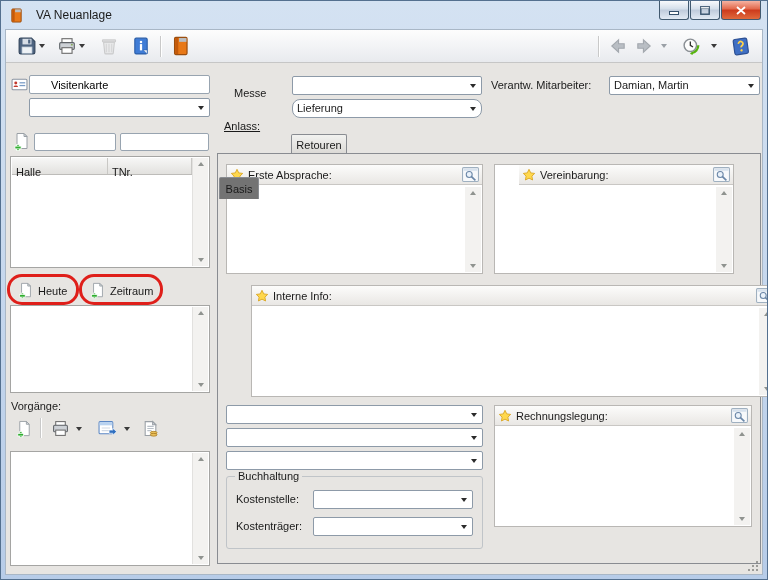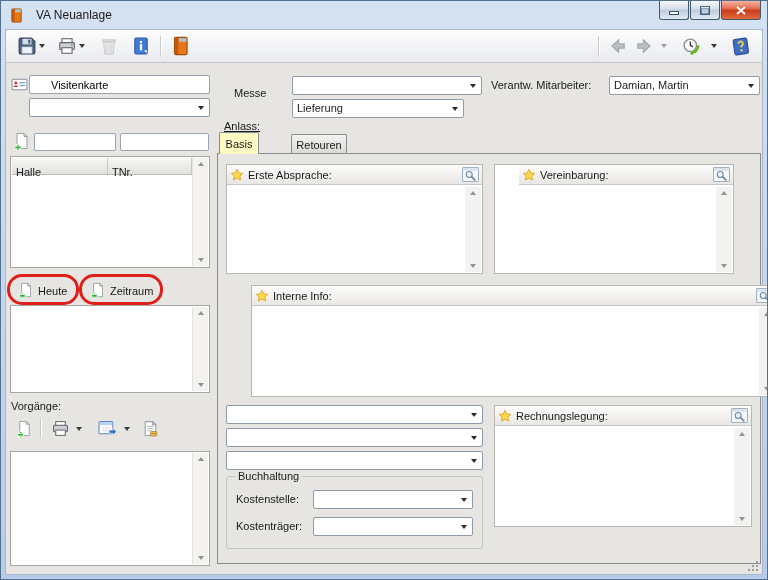--- a/index.html
+++ b/index.html
@@ -47,21 +47,21 @@
   .thcell{padding:8px 4px;border-right:1px solid #c9c8c5;cursor:pointer;}
   .group{position:absolute;border:1px solid #b9b7b4;background:#fff;}
   .ghead{height:20px;background:linear-gradient(#fcfcfb,#e9e7e4);border-bottom:1px solid #c9c7c4;
          display:flex;align-items:center;padding:0 3px;gap:4px;}
   .glabel{flex:1;}
   .gbody{position:absolute;top:21px;left:0;right:0;bottom:0;background:#fff;}
   .flatbtn{position:absolute;display:flex;align-items:center;gap:4px;cursor:pointer;padding:2px 4px;}
   .ann{position:absolute;border:3px solid #df1f1a;border-radius:15px;pointer-events:none;}
   .tab{position:absolute;border:1px solid #898c91;border-bottom:none;border-radius:2px 2px 0 0;
        background:linear-gradient(#f2f2f0,#dbd9d5);display:flex;align-items:center;justify-content:center;cursor:pointer;}
-  .tab.active{background:#fef9c3;z-index:3;}
+  .tab.active{background:#737373;z-index:3;margin-top:45px;}
   .panel{position:absolute;border:1px solid #898c91;background:#e7e5e2;}
   .groupbox{position:absolute;border:1px solid #c0c4c8;border-radius:3px;}
   .gblegend{position:absolute;top:-7px;left:8px;background:#e7e5e2;padding:0 3px;}
   .icon{display:inline-block;line-height:0;}
 </style>
 </head>
 <body>
 
 <div class="frame">
 
@@ -346,21 +346,21 @@
       </div>
 
       <span class="lbl" style="left:228px;top:15px;margin-top:8px;">Messe</span>
       <div class="combo" style="left:286px;top:12px;width:190px;height:19px;">
         <span class="cval"></span>
         <span class="cbtn">
             <span class="tridn"></span>
           </span>
       </div>
       <span class="lbl link" style="left:218px;top:38px;margin-top:18px;">Anlass:</span>
-      <div class="combo" style="left:286px;top:35px;width:172px;height:19px;">
+      <div class="combo" style="left:286px;top:35px;width:190px;height:19px;border-radius:8px;">
         <span class="cval">Lieferung</span>
         <span class="cbtn">
             <span class="tridn"></span>
           </span>
       </div>
       <span class="lbl" style="left:485px;top:15px;">Verantw. Mitarbeiter:</span>
       <div class="combo" style="left:603px;top:12px;width:151px;height:19px;">
         <span class="cval">Damian, Martin</span>
         <span class="cbtn">
             <span class="tridn"></span>

